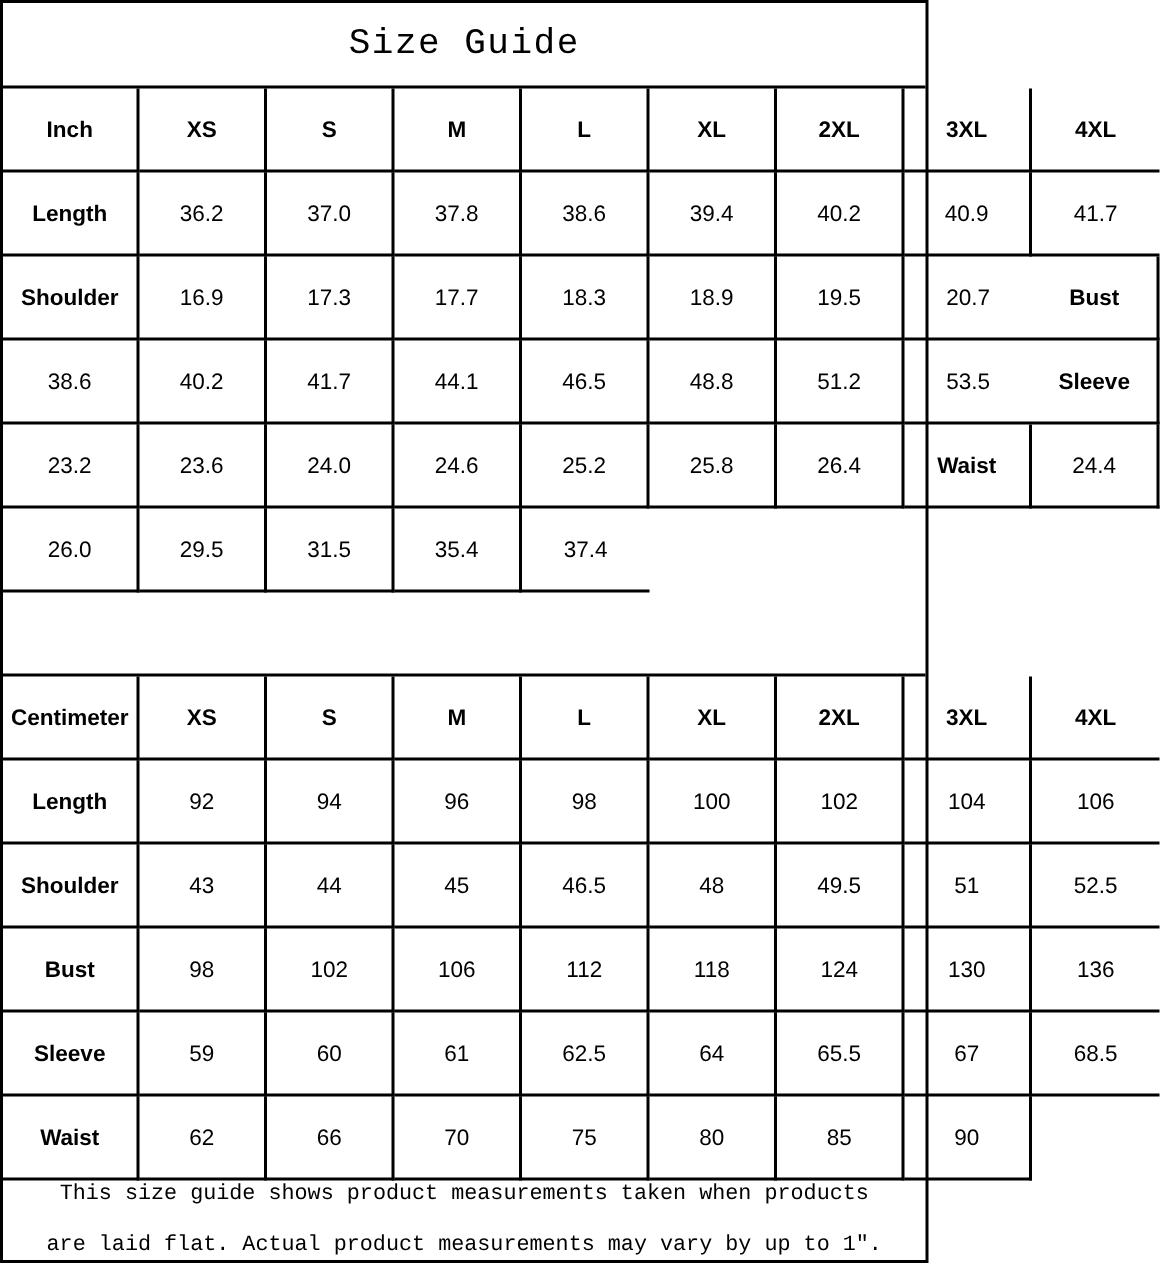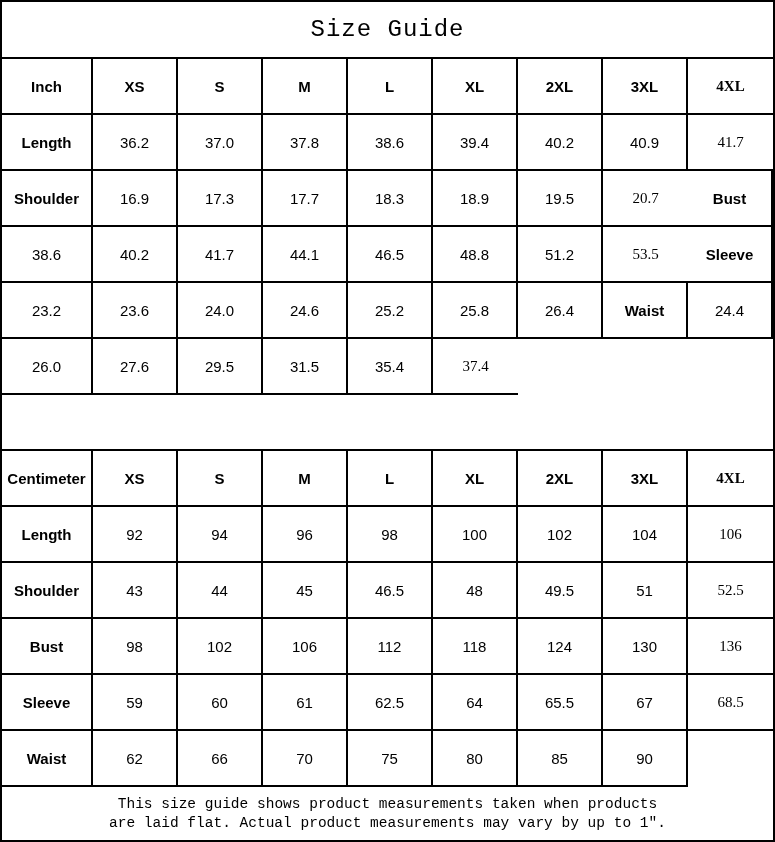--- a/index.html
+++ b/index.html
@@ -4,21 +4,21 @@
 <style>
   * { box-sizing: border-box; margin: 0; padding: 0; }
   html, body { background: #ffffff; }
   body {
     width: 775px;
     height: 842px;
     font-family: "Liberation Sans", sans-serif;
     color: #000000;
   }
   .panel {
-    width: 775px;
+    width: 619px;
     height: 842px;
     border: 2px solid #000000;
     background: #ffffff;
     display: flex;
     flex-direction: column;
   }
   .title-row {
     height: 57px;
     border-bottom: 2px solid #000000;
     display: flex;
@@ -36,33 +36,33 @@
   }
   .cell {
     border-right: 2px solid #000000;
     border-bottom: 2px solid #000000;
     display: flex;
     align-items: center;
     justify-content: center;
     font-size: 15px;
     overflow: hidden;
   }
-  .cell.last { border-right: none; font-family: Liberation Serif, serif; }
+  .cell.last { border-right: none; }
   .cell.label { font-weight: bold; }
   .cell.value { font-weight: 400; }
   .spacer-row {
     height: 56px;
     border-bottom: 2px solid #000000;
   }
   .footer-row {
     flex: 1;
     display: flex;
     flex-direction: column;
     align-items: center;
-    justify-content: center;
+    justify-content: space-between;
     text-align: center;
     font-family: "Liberation Mono", monospace;
     font-size: 14.5px;
     line-height: 19px;
   }
 </style>
 </head>
 <body>
 
 <div class="panel">
@@ -109,21 +109,20 @@
       <div class="cell value">23.2</div>
       <div class="cell value">23.6</div>
       <div class="cell value">24.0</div>
       <div class="cell value">24.6</div>
       <div class="cell value">25.2</div>
       <div class="cell value">25.8</div>
       <div class="cell value">26.4</div>
       <div class="cell label">Waist</div>
       <div class="cell value">24.4</div>
       <div class="cell value">26.0</div>
-      <div class="cell value">27.6</div>
       <div class="cell value">29.5</div>
       <div class="cell value">31.5</div>
       <div class="cell value">35.4</div>
       <div class="cell value last">37.4</div>
     </div>
 
   <div class="spacer-row"></div>
 
   <div class="size-table">
       <div class="cell label">Centimeter</div>

